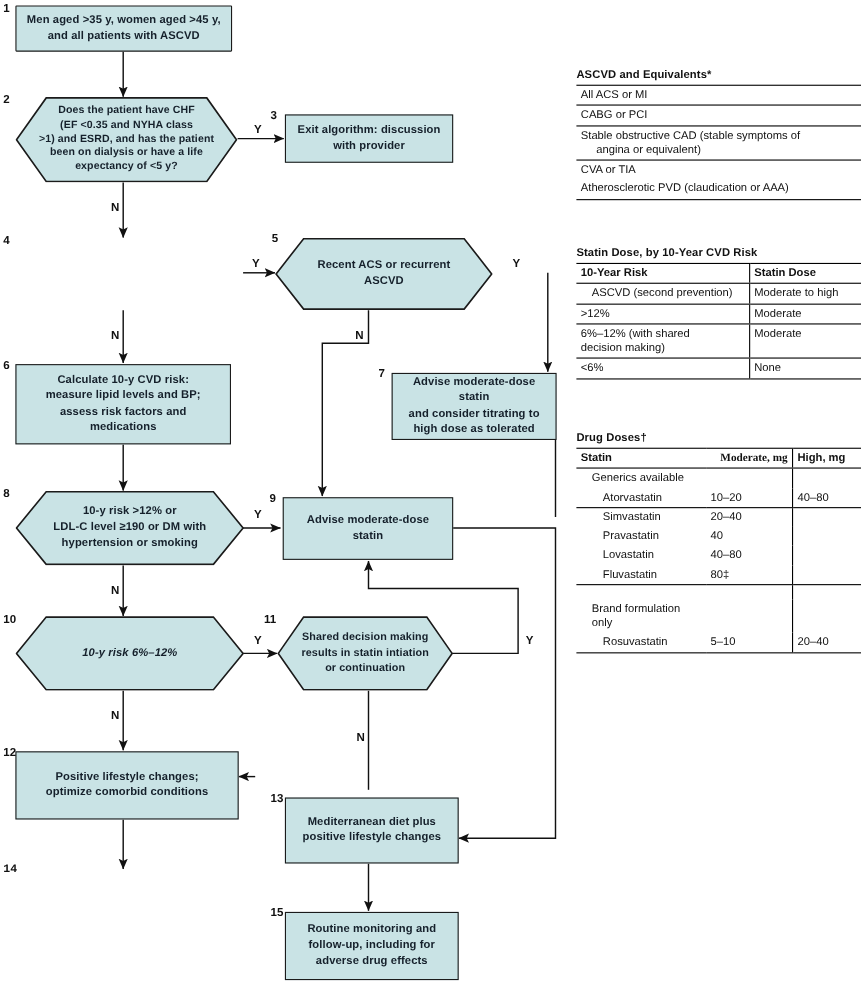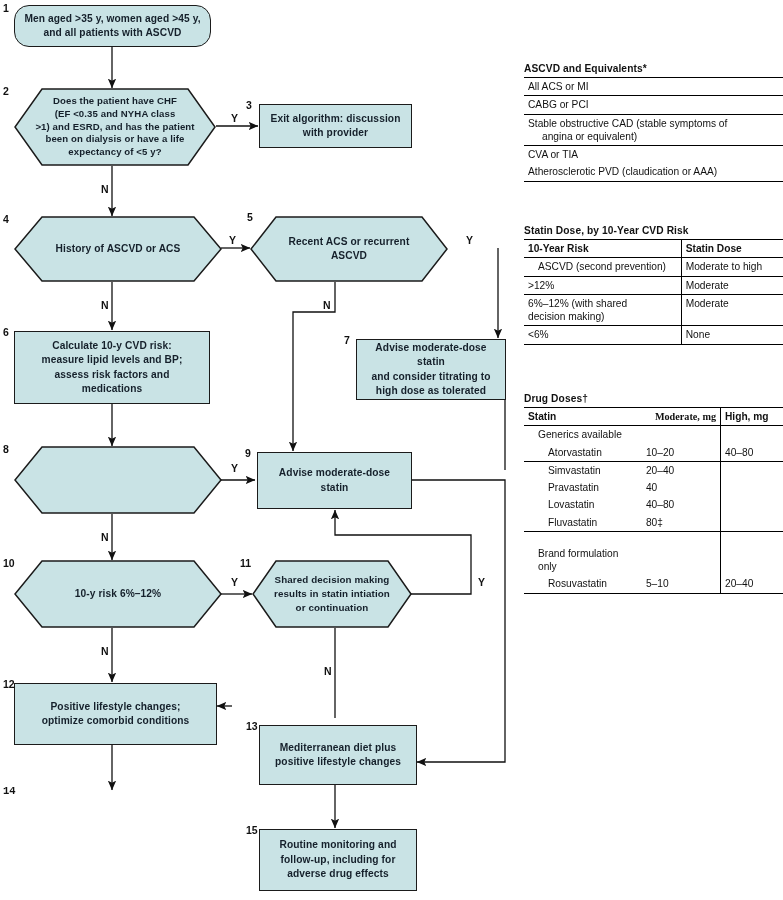--- a/index.html
+++ b/index.html
@@ -6,21 +6,21 @@
   body{width:783px;height:900px;position:relative;overflow:hidden;
        font-family:"Liberation Sans","DejaVu Sans",sans-serif;color:#1a1a1a;}
 
   #flow{position:absolute;left:0;top:0;width:783px;height:900px;}
 
   
   .node{position:absolute;box-sizing:border-box;display:flex;align-items:center;
         justify-content:center;text-align:center;background:#c9e3e5;
         border:1.4px solid #1b1b1b;font-size:10.2px;font-weight:bold;
         line-height:1.42;color:#15202b;letter-spacing:.1px;padding:2px 6px;}
-  .node.rounded{border-radius:15px;}
+  .node.rounded{border-radius:1px;}
   .node.hexa{border:none;background:transparent;padding:0;align-items:center;}
   .node.hexa .hx-svg{position:absolute;left:0;top:0;width:100%;height:100%;}
   .node.hexa .hx-txt{position:relative;z-index:2;width:84%;}
 
   
   .num{position:absolute;font-size:10.5px;font-weight:bold;color:#111;}
 
   
   .bl{position:absolute;font-size:10.5px;font-weight:bold;color:#111;}
 
@@ -117,28 +117,20 @@
   <div class="num" style="left:3px;top:85px;">2</div>
 
   <div class="node" style="left:259px;top:104px;width:153px;height:44px;">
     <div>
       <div>Exit algorithm: discussion</div>
       <div>with provider</div>
     </div>
   </div>
   <div class="num" style="left:246px;top:99px;">3</div>
 
-  <div class="node hexa" style="left:14px;top:216px;width:208px;height:66px;">
-    <svg class="hx-svg" viewBox="0 0 208 66" preserveAspectRatio="none">
-      <polygon points="28,1 180,1 207,33 180,65 28,65 1,33" fill="#c9e3e5" stroke="#1b1b1b" stroke-width="1.5"></polygon>
-    </svg>
-    <div class="hx-txt">
-      <div>History of ASCVD or ACS</div>
-    </div>
-  </div>
   <div class="num" style="left:3px;top:213px;">4</div>
 
   <div class="node hexa" style="left:250px;top:216px;width:198px;height:66px;">
     <svg class="hx-svg" viewBox="0 0 198 66" preserveAspectRatio="none">
       <polygon points="26,1 172,1 197,33 172,65 26,65 1,33" fill="#c9e3e5" stroke="#1b1b1b" stroke-width="1.5"></polygon>
     </svg>
     <div class="hx-txt">
       <div>Recent ACS or recurrent</div>
       <div>ASCVD</div>
     </div>
@@ -161,31 +153,36 @@
       <div>and consider titrating to</div>
       <div>high dose as tolerated</div>
     </div>
   </div>
   <div class="num" style="left:344px;top:334px;">7</div>
 
   <div class="node hexa" style="left:14px;top:446px;width:208px;height:68px;">
     <svg class="hx-svg" viewBox="0 0 208 68" preserveAspectRatio="none">
       <polygon points="28,1 180,1 207,34 180,67 28,67 1,34" fill="#c9e3e5" stroke="#1b1b1b" stroke-width="1.5"></polygon>
     </svg>
+    <div class="hx-txt">
+      <div>10-y risk &gt;12% or</div>
+      <div>LDL-C level ≥190 or DM with</div>
+      <div>hypertension or smoking</div>
+    </div>
   </div>
   <div class="num" style="left:3px;top:443px;">8</div>
 
   <div class="node" style="left:257px;top:452px;width:155px;height:57px;">
     <div>
       <div>Advise moderate-dose statin</div>
     </div>
   </div>
   <div class="num" style="left:245px;top:447px;">9</div>
 
-  <div class="node hexa" style="left:14px;top:560px;width:208px;height:68px;">
+  <div class="node hexa" style="left:14px;top:560px;width:208px;height:68px;font-style:italic;">
     <svg class="hx-svg" viewBox="0 0 208 68" preserveAspectRatio="none">
       <polygon points="28,1 180,1 207,34 180,67 28,67 1,34" fill="#c9e3e5" stroke="#1b1b1b" stroke-width="1.5"></polygon>
     </svg>
     <div class="hx-txt">
       <div>10-y risk 6%–12%</div>
     </div>
   </div>
   <div class="num" style="left:3px;top:557px;">10</div>
 
   <div class="node hexa" style="left:252px;top:560px;width:160px;height:68px;">

